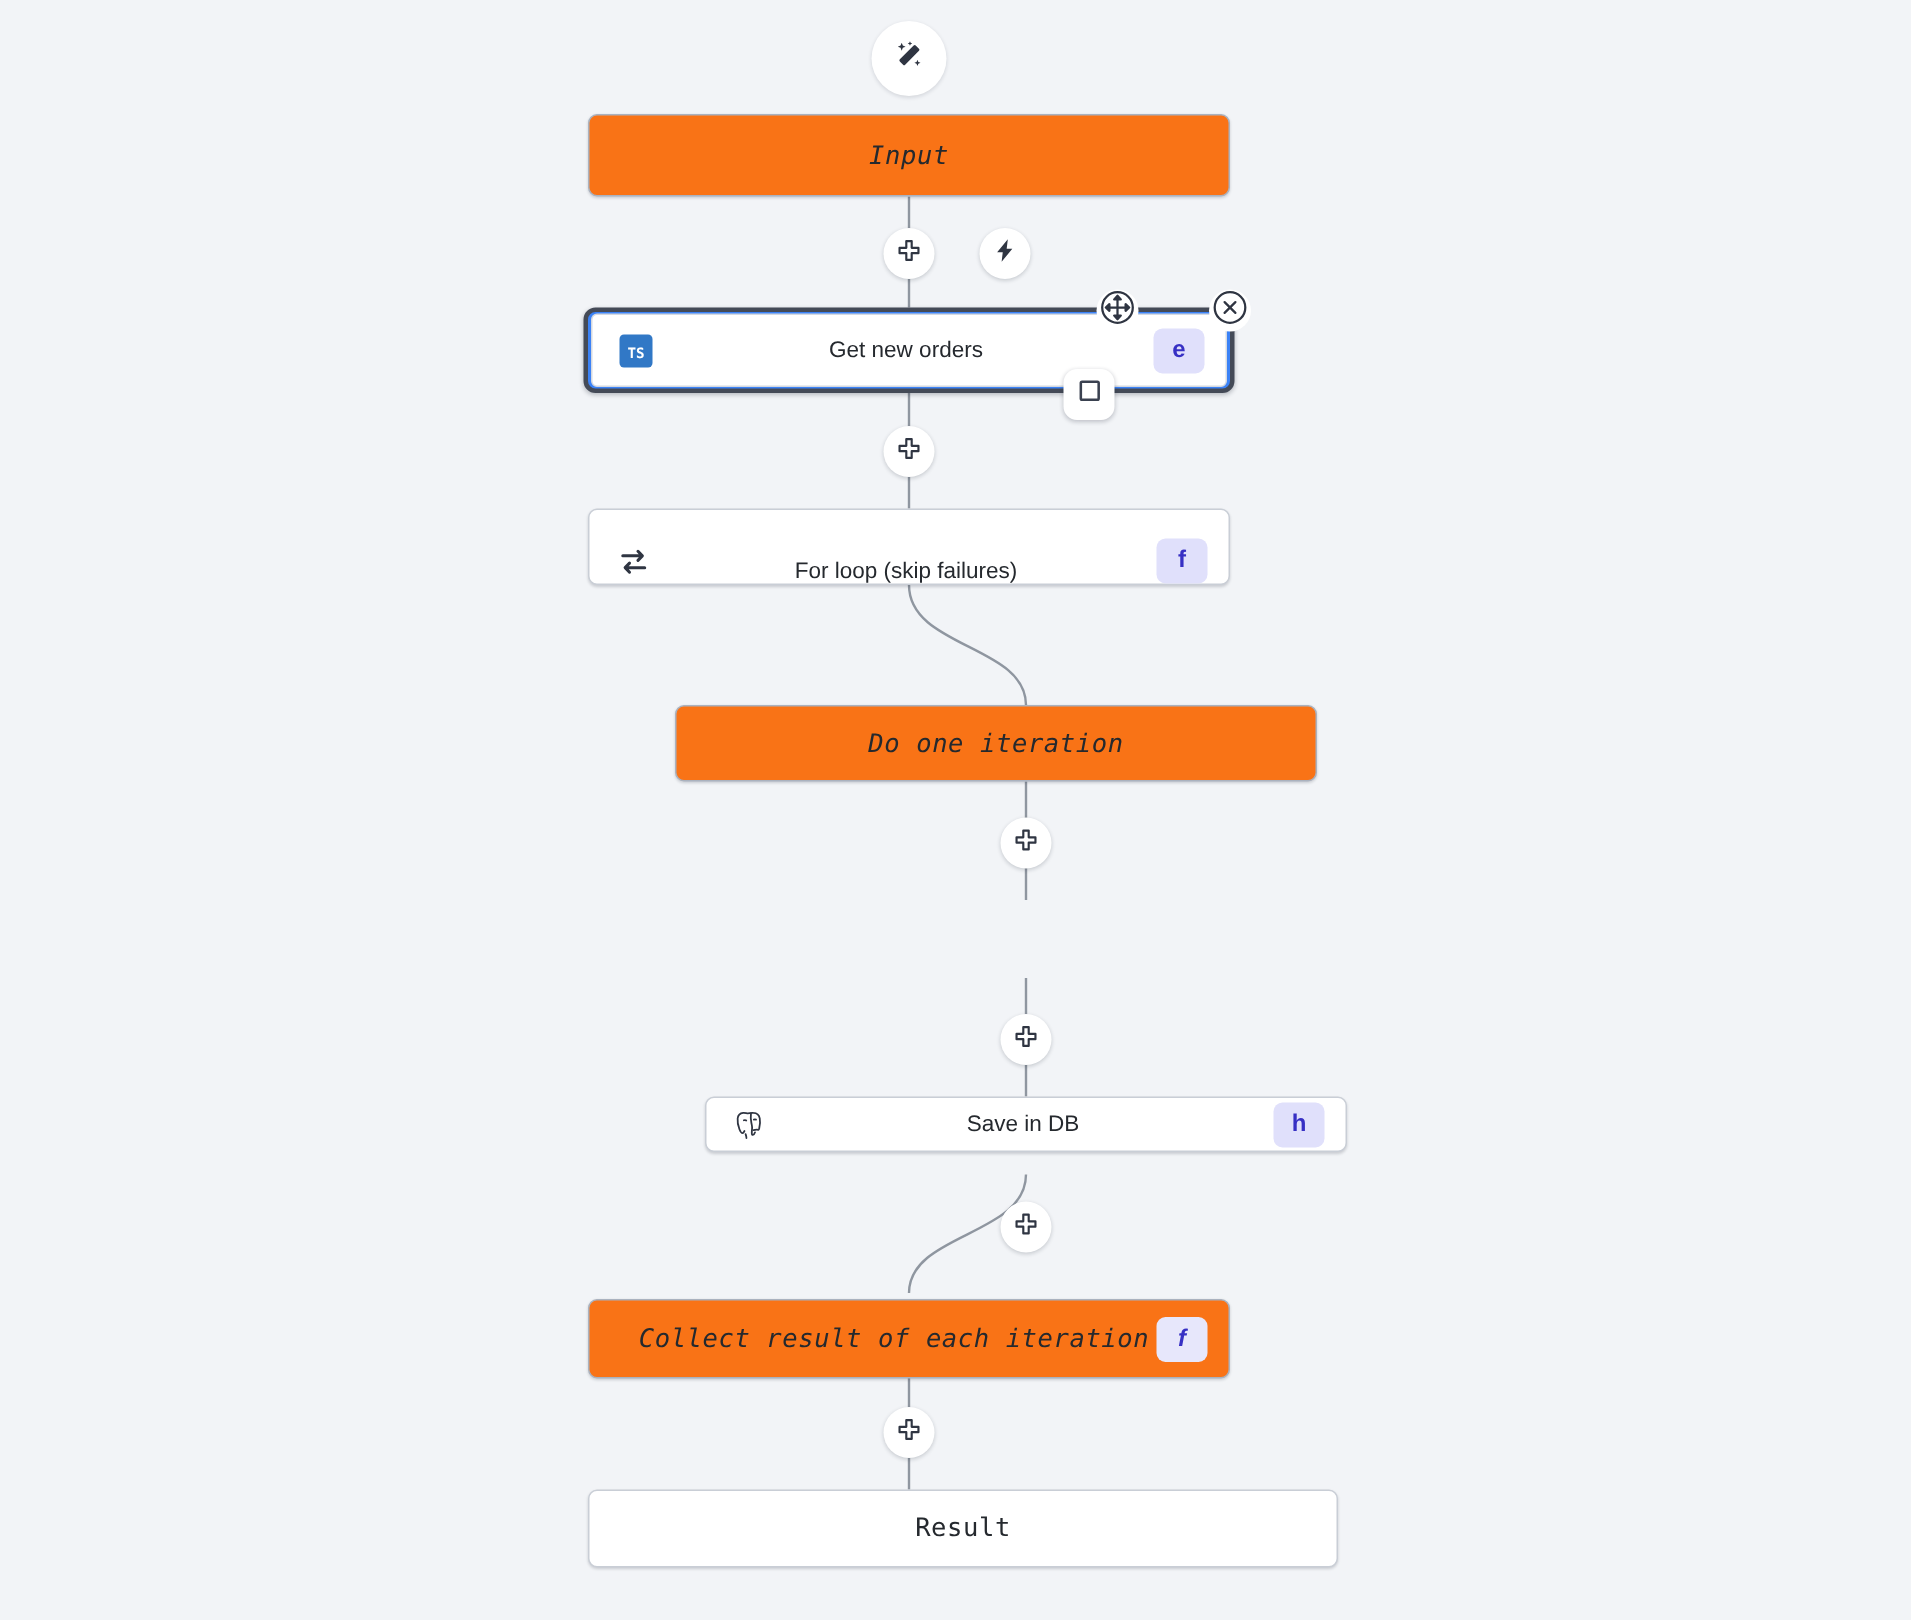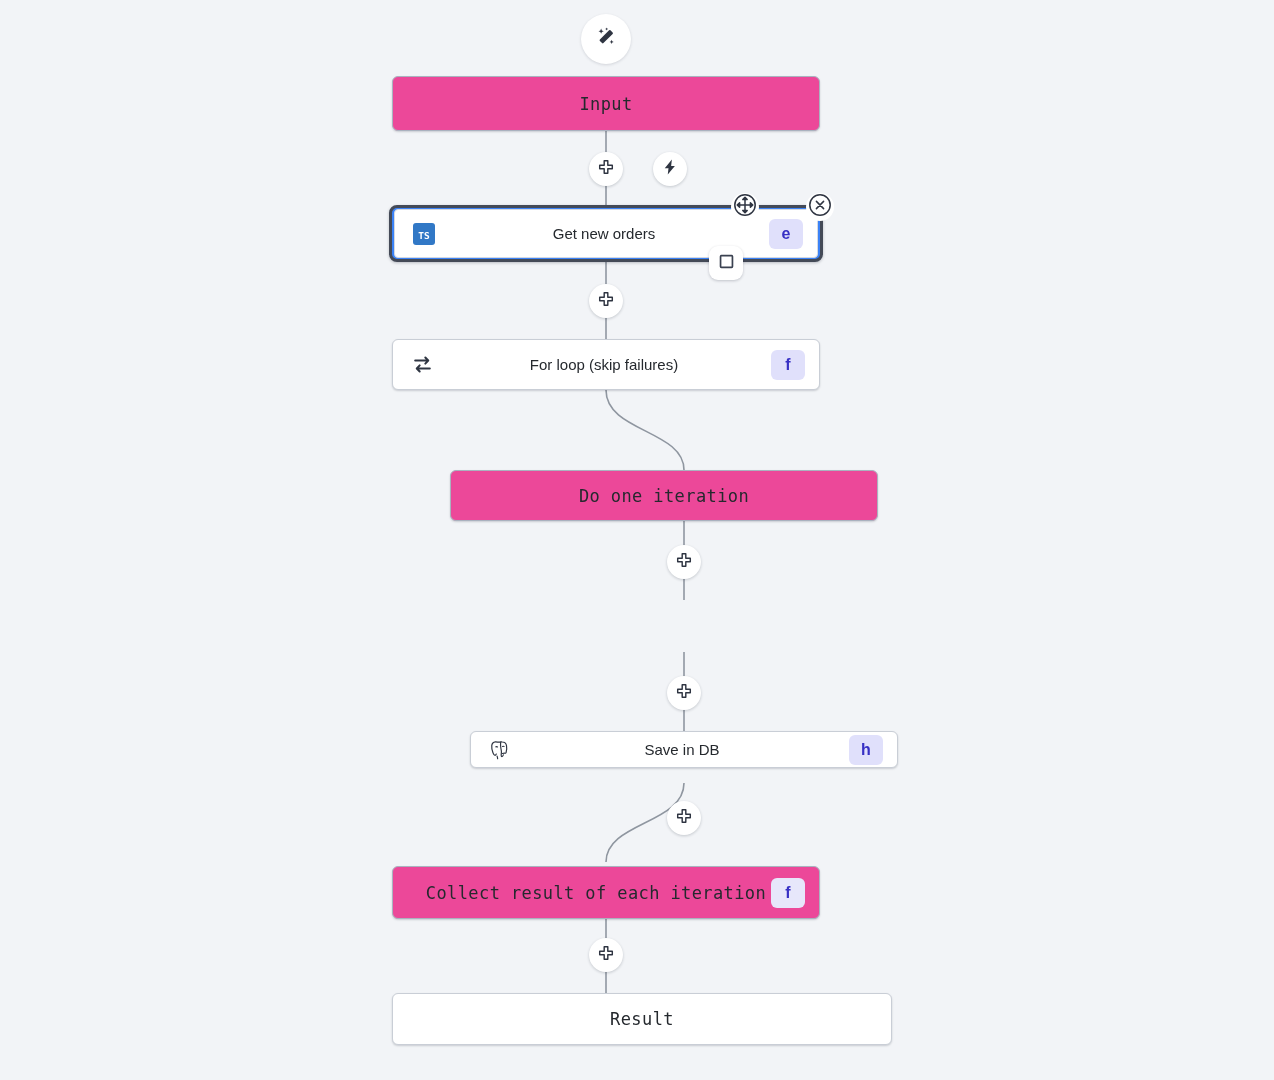--- a/index.html
+++ b/index.html
@@ -31,21 +31,21 @@
   .node {
     position: absolute;
     box-sizing: border-box;
     display: flex;
     align-items: center;
     border-radius: 6px;
     border: 1px solid #aab2bf;
     box-shadow: 0 1px 2px rgba(16,24,40,0.18);
     z-index: 5;
   }
-  .node.grey   { background: #ec4899; }
+  .node.grey   { background: #f97316; font-style: italic; }
   .node.white  { background: #ffffff; border-color: #c9ced6; }
 
   .node-label {
     flex: 1 1 auto;
     text-align: center;
     color: #25292e;
     font-size: 17px;
     white-space: nowrap;
     overflow: hidden;
   }
@@ -252,21 +252,21 @@
   </div>
 
   <div class="round-btn" style="left:589px; top:284px;">
     <span>
       <svg width="18" height="18" viewBox="0 0 20 20" fill="none" stroke="#2f3542" stroke-width="1.6" stroke-linejoin="round">
         <path d="M8 3 h4 v5 h5 v4 h-5 v5 h-4 v-5 h-5 v-4 h5 z"></path>
       </svg>
     </span>
   </div>
 
-  <div class="node white sans" style="left:392px; top:339px; width:428px; height:51px;">
+  <div class="node white sans" style="left:392px; top:339px; width:428px; height:51px;align-items:flex-end;">
     <span class="node-icon">
       <svg width="27" height="27" viewBox="0 0 24 24" fill="none" stroke="#2f3542" stroke-width="1.8" stroke-linecap="round" stroke-linejoin="round">
         <path d="M5.5 8.5 h11 M14.5 5.8 l2.6 2.7 -2.6 2.7"></path>
         <path d="M18.5 15.5 h-11 M9.5 12.8 l-2.6 2.7 2.6 2.7"></path>
       </svg>
     </span>
     <span class="node-label">For loop (skip failures)</span>
     <span class="badge">f</span>
   </div>
 

